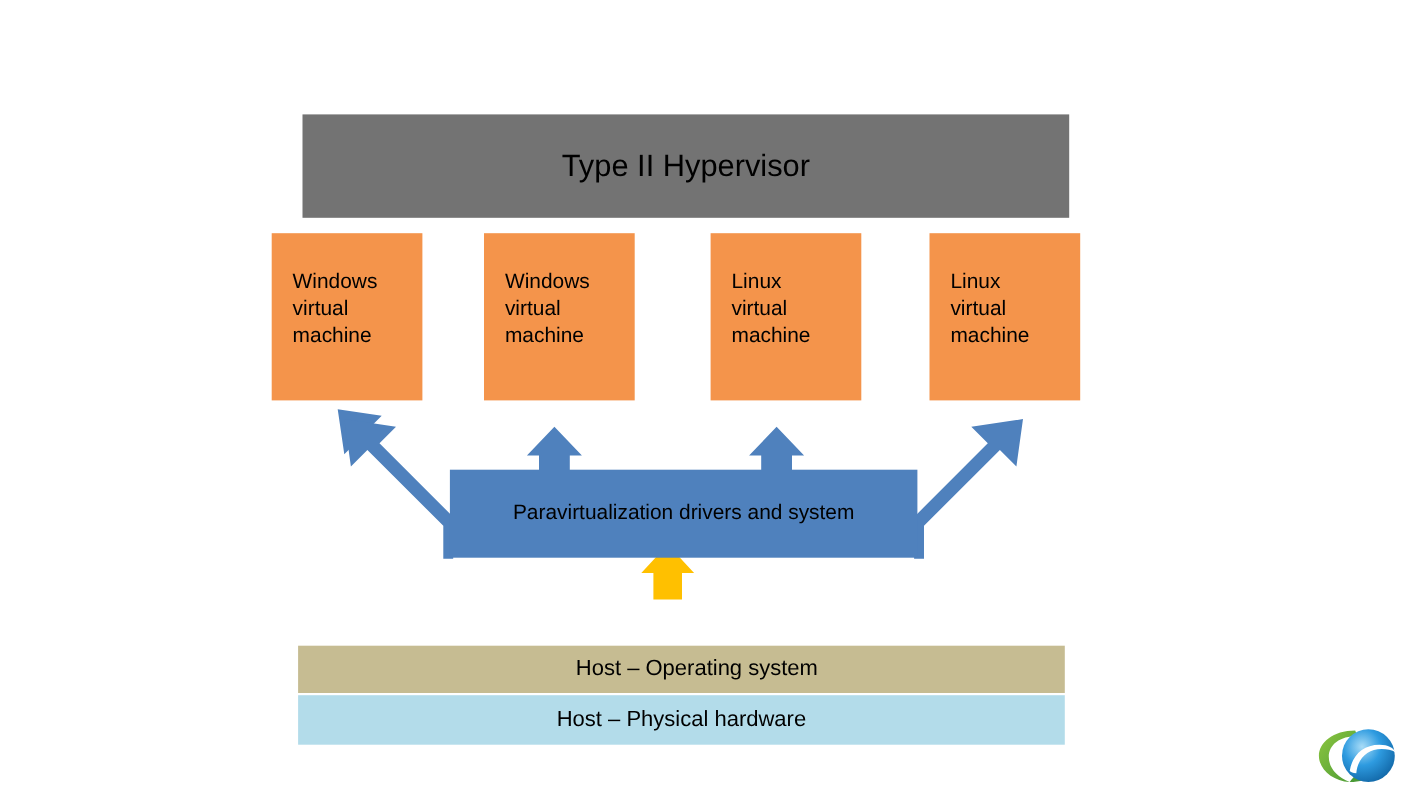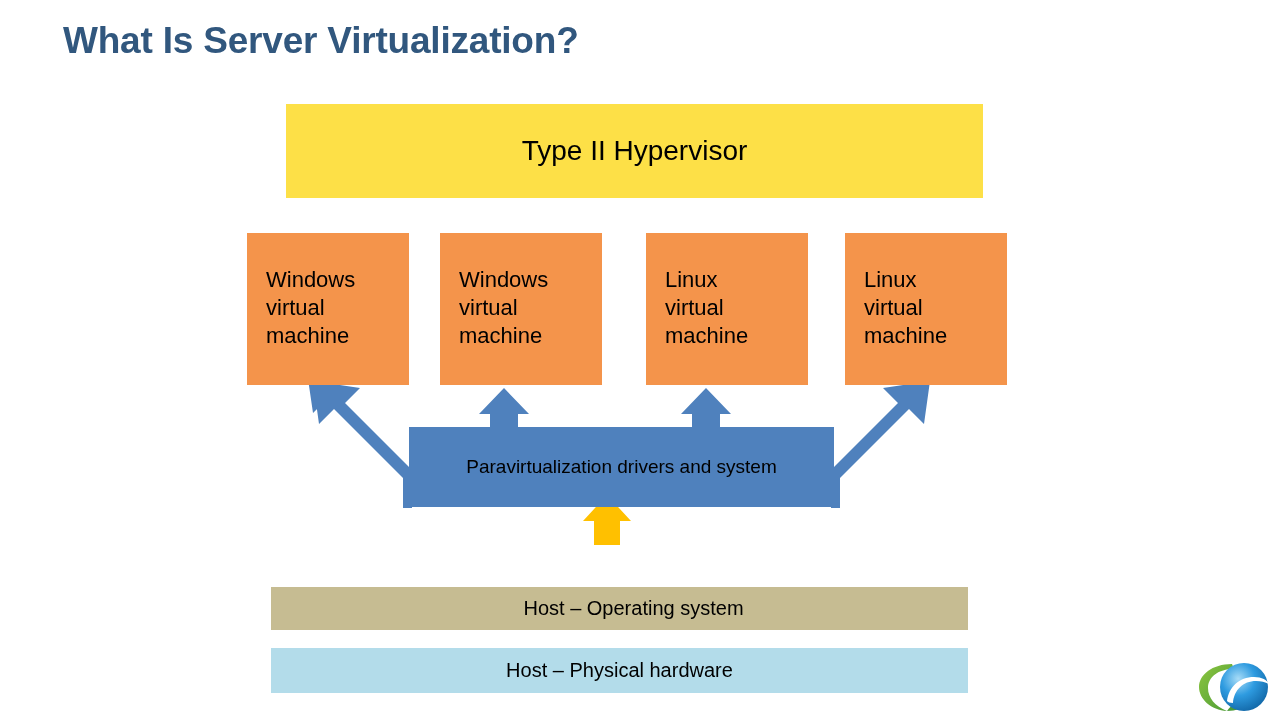--- a/index.html
+++ b/index.html
@@ -44,35 +44,35 @@
     text-align: center;
   }
   .box.topleft {
     align-items: flex-start;
     justify-content: flex-start;
     text-align: left;
   }
 
   
   #type2-box {
-    left: 286px;
+    left: 275px;
     top: 104px;
     width: 697px;
     height: 94px;
-    background: #fde047;
+    background: #737373;
     font-size: 28px;
   }
 
   
   .vm-box {
-    top: 233px;
-    width: 162px;
+    top: 212px;
+    width: 137px;
     height: 152px;
     background: #f4944b;
-    font-size: 22px;
+    font-size: 19px;
     padding: 33px 0 0 19px;
   }
   #vm-box-1 { left: 247px; }
   #vm-box-2 { left: 440px; }
   #vm-box-3 { left: 646px; }
   #vm-box-4 { left: 845px; }
   .vm-label { white-space: pre-line; }
 
   
   #arrows {
@@ -110,38 +110,36 @@
     height: 43px;
     background: #c6bc92;
     font-size: 20px;
     padding-left: 28px;
   }
   #host-hw-bar {
     top: 632px;
     height: 45px;
     background: #b3dcea;
     font-size: 20px;
-    margin-top: 16px;
   }
 
   
   #logo {
     position: absolute;
     left: 1196px;
     top: 661px;
     width: 76px;
     height: 52px;
   }
 </style>
 </head>
 <body>
 
 <div id="slide">
 
-  <div id="slide-title">What Is Server Virtualization?</div>
 
   <div id="type2-box" class="box center">
     <span>Type II Hypervisor</span>
   </div>
 
   <svg id="arrows" viewBox="0 0 1280 720">
 
     <g>
       <path d="M 409 427 L 409 470 L 332 393 L 347 378 L 307 372 L 313 413 L 328 398 L 409 479 L 409 427 Z" fill="#4f81bd"></path>
       <path d="M 412 432 L 412 470 L 345 403 L 360 388 L 313 381 L 319 424 L 334 409 L 403 478 L 403 508 L 412 508 Z" fill="#4f81bd"></path>

